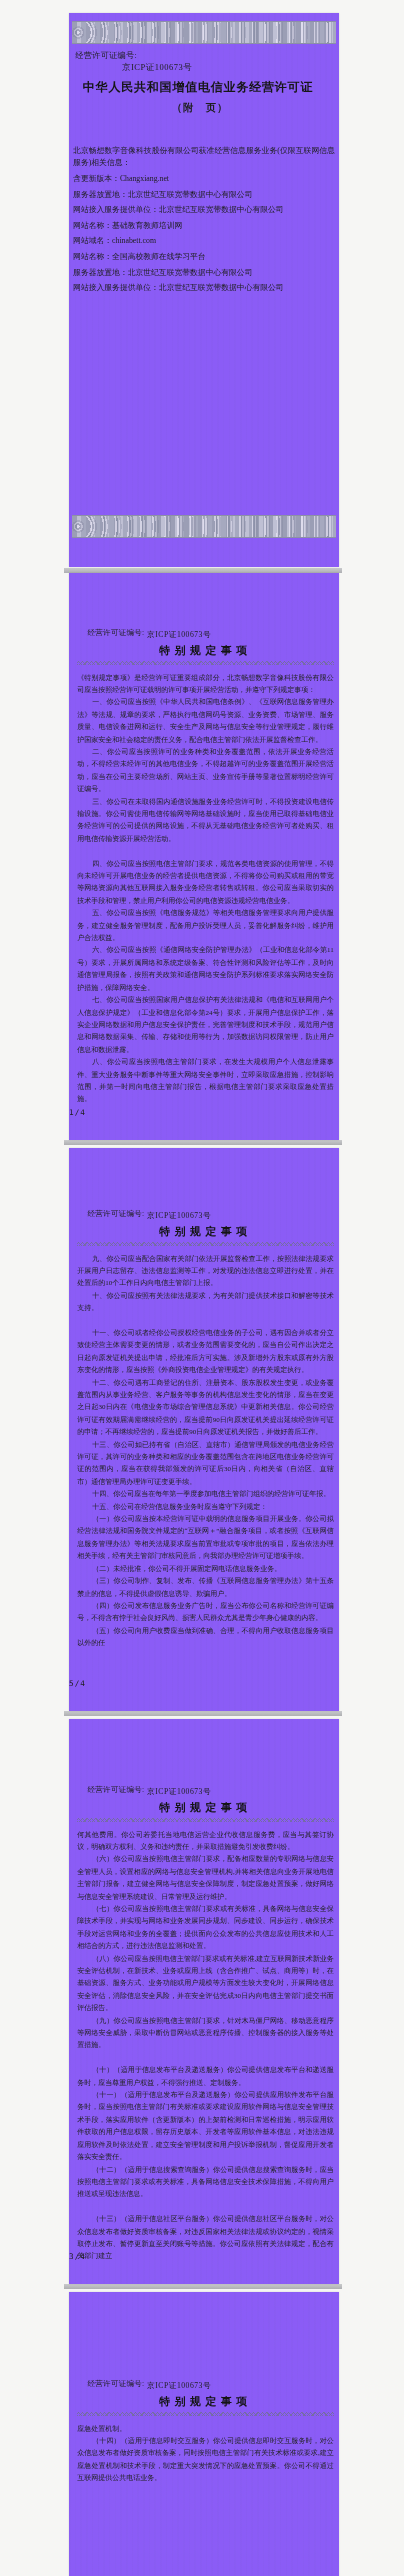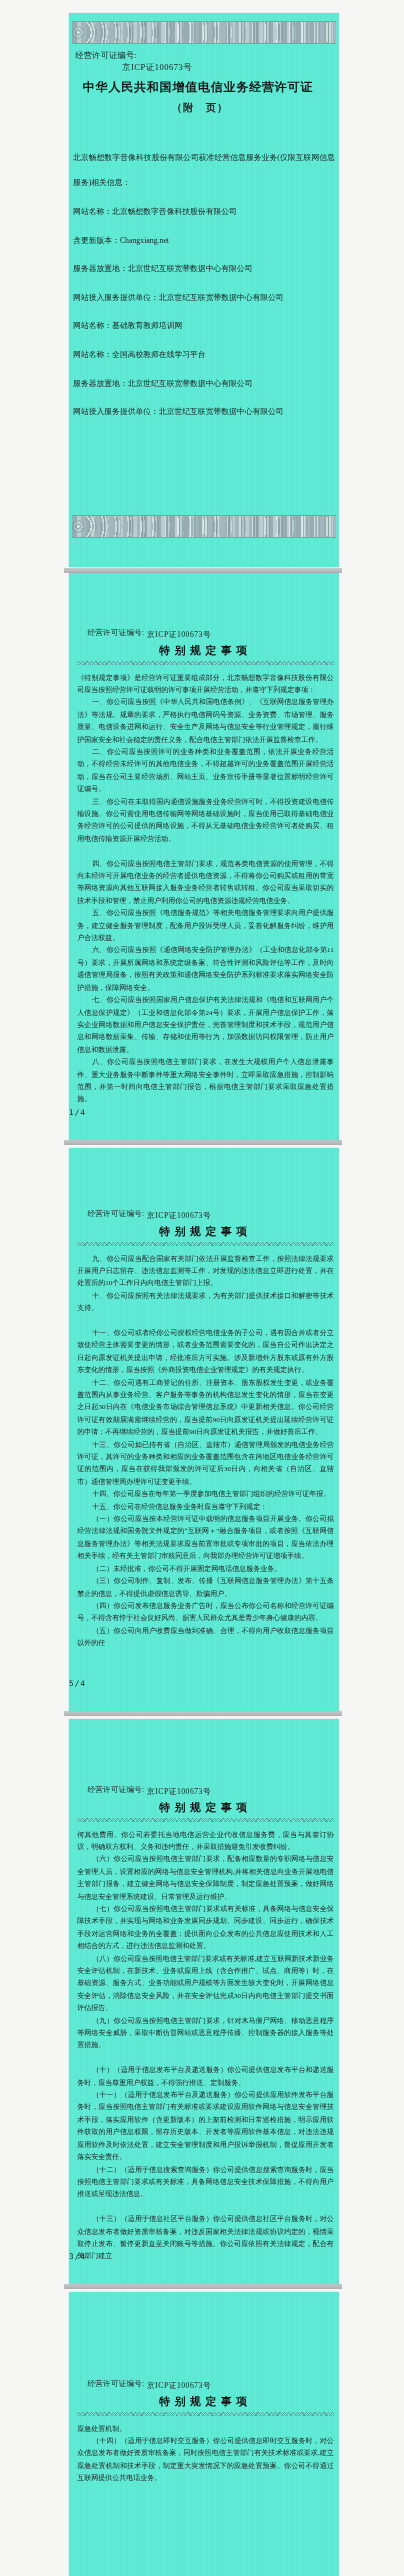--- a/index.html
+++ b/index.html
@@ -3,21 +3,21 @@
 <meta charset="utf-8">
 <style>
   html,body{margin:0;padding:0;background:#ffffff;}
   .canvas{
     position:relative;width:405px;height:2873px;overflow:hidden;
     background:#f6f6f4;
     font-family:"Liberation Serif","DejaVu Serif",serif;
     color:#1e1e1e;
   }
   .page{
-    position:absolute;left:69px;width:270px;background:#5eead4;
+    position:absolute;left:69px;width:270px;background:#8b5cf6;
     box-shadow:0 0 1.5px rgba(0,0,0,.15);
   }
   .page::before{ 
     content:"";position:absolute;inset:0;pointer-events:none;
     background:repeating-linear-gradient(90deg,rgba(70,80,100,.022) 0 1.5px,transparent 1.5px 5.7px);
   }
   .gapbar{position:absolute;left:64px;width:278px;height:4.6px;
     background:linear-gradient(#c9cacc,#aeafb2);}
   
   .deco{position:absolute;left:2.6px;right:2.6px;height:21.6px;opacity:.9;
@@ -27,21 +27,21 @@
       repeating-linear-gradient(90deg,#9da6af 0 4.6px,#c5cbd1 4.6px 9.3px,#aab2ba 9.3px 14px);}
   .deco.top{top:7.2px}
   .deco.bot{bottom:29px}
   .p1-head{position:absolute;top:37px;left:6.2px;font-size:8.2px;letter-spacing:0.3px;}
   .p1-licnum{position:absolute;top:49px;left:53px;font-size:8.5px;letter-spacing:0.5px;}
   .p1-title{position:absolute;top:66px;left:0;right:12px;text-align:center;
     font-size:12px;font-weight:bold;letter-spacing:0.8px;color:#161616;}
   .p1-sub{position:absolute;top:88px;left:0;right:8px;text-align:center;
     font-size:10.3px;font-weight:bold;letter-spacing:1px;}
   .p1-body{position:absolute;top:132px;left:4.1px;right:4.1px;}
-  .p1-body p{margin:0 0 3.6px;font-size:7.8px;line-height:25px;text-align:justify;}
+  .p1-body p{margin:0 0 3.6px;font-size:7.8px;line-height:12px;text-align:justify;}
   
   .sp{box-sizing:border-box;padding-left:8.2px;padding-right:5.2px;}
   .sp2{padding-top:55px}.sp3{padding-top:61px}.sp4{padding-top:66px}.sp5{padding-top:87px}
   .sp-head{margin-left:10.3px;font-size:7.5px;letter-spacing:0.3px;}
   .sp-licnum{font-size:7.7px;position:relative;top:1.5px;margin-left:2.6px;letter-spacing:0.5px;}
   .sp-title{text-align:center;font-size:10.8px;font-weight:bold;letter-spacing:4.6px;
     margin:6.2px 0 2.6px;color:#141414;}
   .zig{height:4.1px;margin:0 0 6.7px;opacity:.8;
     background:
       repeating-linear-gradient(45deg, rgba(108,116,126,.8) 0 0.8px, transparent 0.8px 3.1px),
@@ -70,30 +70,30 @@
     <div class="p1-head">经营许可证编号:</div>
     <div class="p1-licnum">京ICP证100673号</div>
 
     <div class="p1-title">中华人民共和国增值电信业务经营许可证</div>
     <div class="p1-sub">（附　页）</div>
 
     <div class="p1-body">
       <p>北京畅想数字音像科技股份有限公司获准经营信息服务业务(仅限互联网信息服务)相关信息：</p>
       <div>
 
-          <p>网站名称：北京畅想数字音像科技股份有限公司</p>
 
           <p>含更新版本：Changxiang.net</p>
 
           <p>服务器放置地：北京世纪互联宽带数据中心有限公司</p>
 
           <p>网站接入服务提供单位：北京世纪互联宽带数据中心有限公司</p>
 
           <p>网站名称：基础教育教师培训网</p>
 
+          <p>网站域名：chinabett.com</p>
 
 
 
           <p>网站名称：全国高校教师在线学习平台</p>
 
 
           <p>服务器放置地：北京世纪互联宽带数据中心有限公司</p>
 
           <p>网站接入服务提供单位：北京世纪互联宽带数据中心有限公司</p>
         </div>

